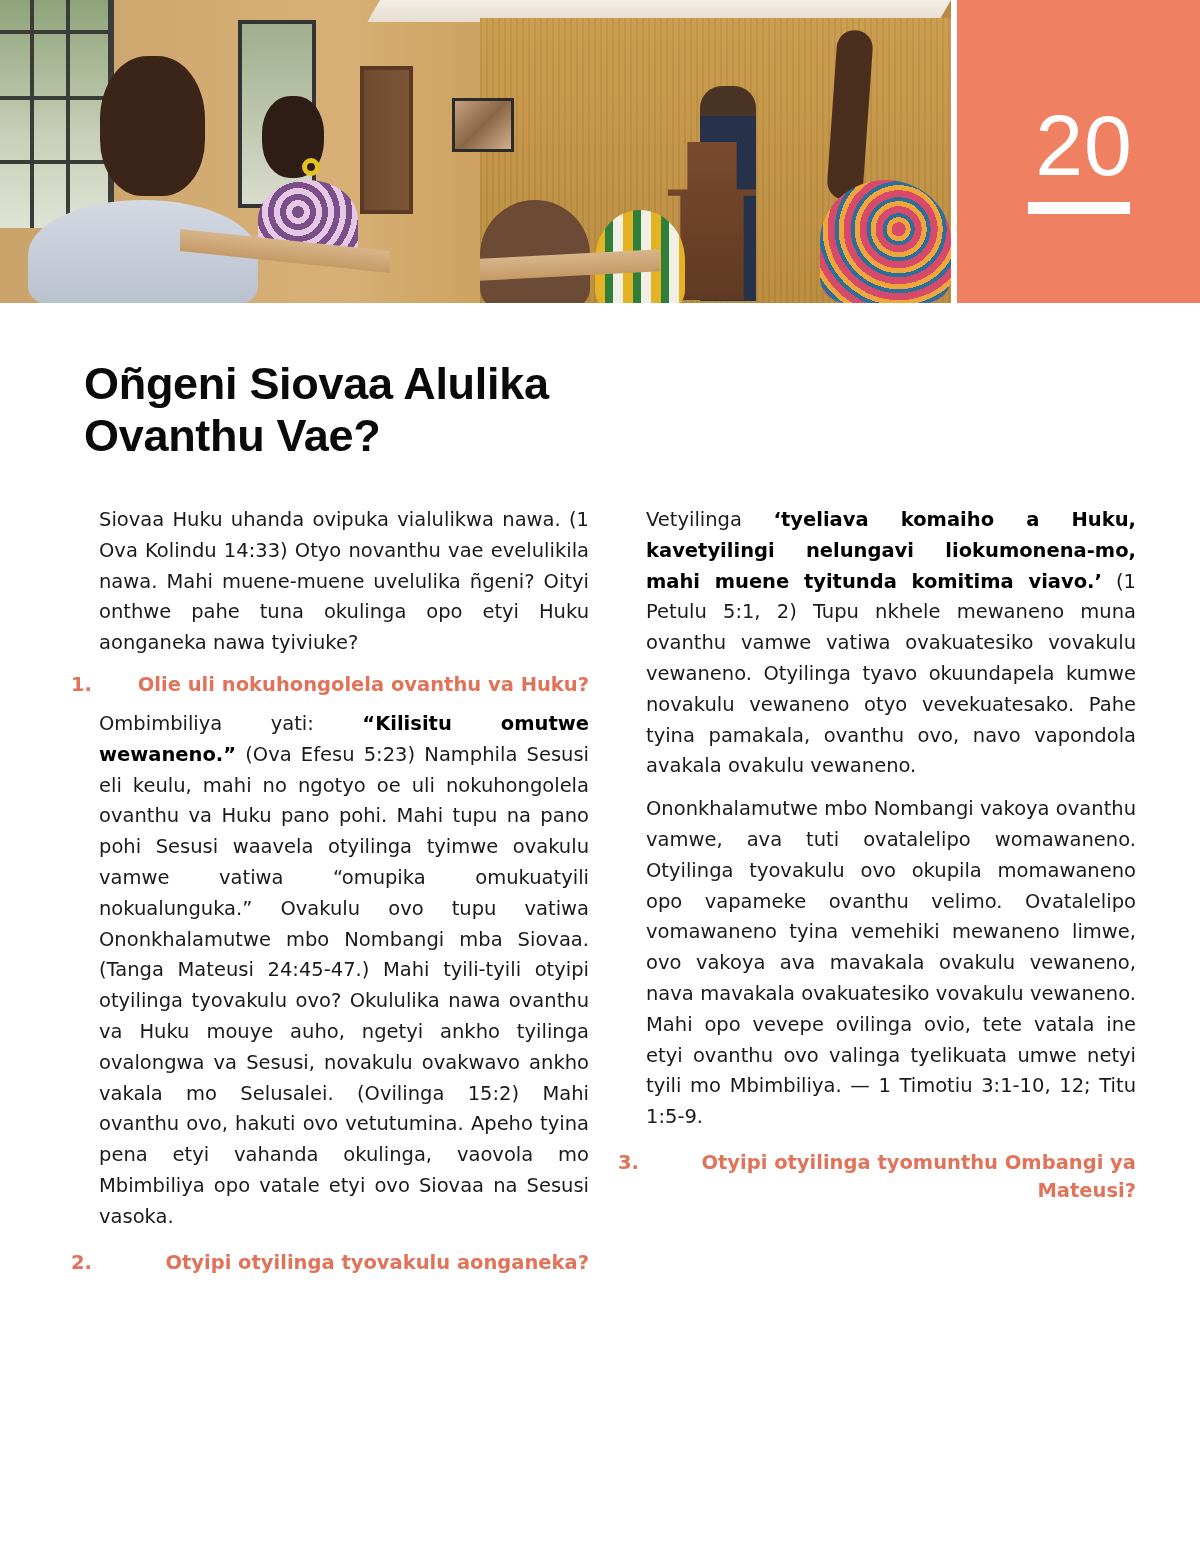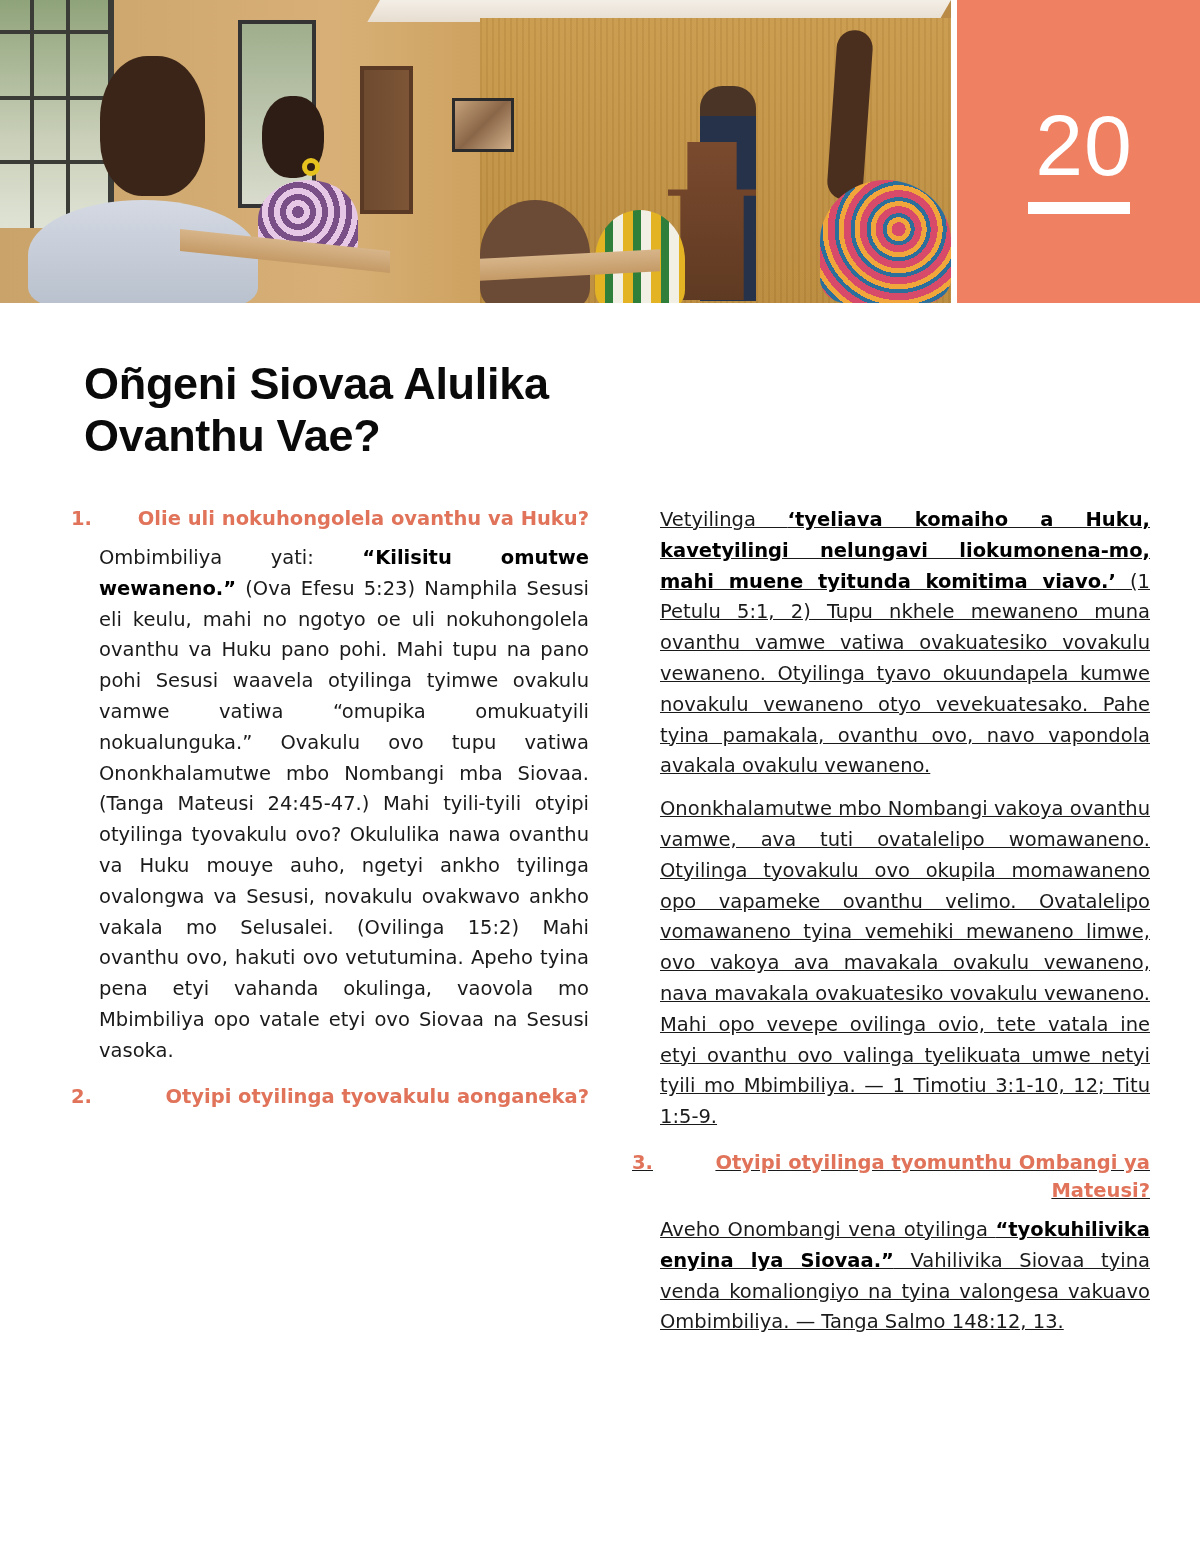--- a/index.html
+++ b/index.html
@@ -52,21 +52,21 @@
   .chapter-rule { position: absolute; left: 71px; top: 202px; width: 102px; height: 12px; background: #ffffff; }
 
   
   .title { position: absolute; left: 84px; top: 358px; margin: 0; width: 620px;
            font-family: "Liberation Sans", sans-serif; font-weight: 700; font-size: 45px; line-height: 52px;
            color: #0a0a0a; letter-spacing: -0.3px; }
 
   
   .col { position: absolute; top: 505px; width: 490px; }
   .col-left { left: 99px; }
-  .col-right { left: 660px; text-decoration: underline; }
+  .col-right { left: 646px; }
   .para { margin: 0 0 12px 0; font-size: 19.5px; line-height: 30.8px; text-align: justify;
           color: #1a1a1a; hyphens: manual; }
   .para b { font-weight: 700; color: #000; }
   .q { font-family: "DejaVu Sans", sans-serif; font-weight: 700; font-size: 19.5px; line-height: 28px;
        color: #e07359; margin: 0 0 10px -28px; display: flex; }
   .q .num { width: 28px; flex: none; }
   .q .txt { flex: 1; text-align: right; }
 </style>
 </head>
 <body>
@@ -94,20 +94,21 @@
 </div>
 
 <div class="chapter-box">
   <div class="chapter-num">20</div>
   <div class="chapter-rule"></div>
 </div>
 
 <h1 class="title">Oñgeni Siovaa Alulika Ovanthu Vae?</h1>
 
 <div class="col col-left">
+  <p class="para">Siovaa Huku uhanda ovipuka vialulikwa nawa. (1 Ova Kolindu 14:33) Otyo novanthu vae evelulikila nawa. Mahi muene-muene uvelulika ñgeni? Oityi onthwe pahe tuna okulinga opo etyi Huku aonganeka nawa tyiviuke?</p>
 
   <div class="q">
     <span class="num">1.</span>
     <span class="txt">Olie uli nokuhongolela ovanthu va Huku?</span>
   </div>
   <p class="para"><span>Ombimbiliya yati: </span><b>“Kilisitu omutwe wewaneno.”</b><span> (Ova Efesu 5:23) Namphila Sesusi eli keulu, mahi no ngotyo oe uli nokuhongolela ovanthu va Huku pano pohi. Mahi tupu na pano pohi Sesusi waavela otyilinga tyimwe ovakulu vamwe vatiwa “omupika omukuatyili nokualunguka.” Ovakulu ovo tupu vatiwa Ononkhalamutwe mbo Nombangi mba Siovaa. (Tanga Mateusi 24:45-47.) Mahi tyili-tyili otyipi otyilinga tyovakulu ovo? Okululika nawa ovanthu va Huku mouye auho, ngetyi ankho tyilinga ovalongwa va Sesusi, novakulu ovakwavo ankho vakala mo Selusalei. (Ovilinga 15:2) Mahi ovanthu ovo, hakuti ovo vetutumina. Apeho tyina pena etyi vahanda okulinga, vaovola mo Mbimbiliya opo vatale etyi ovo Siovaa na Sesusi vasoka.</span></p>
 
   <div class="q" style="margin-top:16px;">
     <span class="num">2.</span>
     <span class="txt">Otyipi otyilinga tyovakulu aonganeka?</span>
@@ -115,14 +116,13 @@
 </div>
 
 <div class="col col-right">
     <p class="para" style="margin: 0px 0px 12px;"><span>Vetyilinga </span><b>‘tyeliava komaiho a Huku, kavetyilingi nelungavi liokumonena-mo, mahi muene tyitunda komitima viavo.’</b><span> (1 Petulu 5:1, 2) Tupu nkhele mewaneno muna ovanthu vamwe vatiwa ovakuatesiko vovakulu vewaneno. Otyilinga tyavo okuundapela kumwe novakulu vewaneno otyo vevekuatesako. Pahe tyina pamakala, ovanthu ovo, navo vapondola avakala ovakulu vewaneno.</span></p>
   <p class="para" style="margin-top: 0px;">Ononkhalamutwe mbo Nombangi vakoya ovanthu vamwe, ava tuti ovatalelipo womawaneno. Otyilinga tyovakulu ovo okupila momawaneno opo vapameke ovanthu velimo. Ovatalelipo vomawaneno tyina vemehiki mewaneno limwe, ovo vakoya ava mavakala ovakulu vewaneno, nava mavakala ovakuatesiko vovakulu vewaneno. Mahi opo vevepe ovilinga ovio, tete vatala ine etyi ovanthu ovo valinga tyelikuata umwe netyi tyili mo Mbimbiliya. — 1 Timotiu 3:1-10, 12; Titu 1:5-9.</p>
 
   <div class="q" style="margin-top:16px;">
     <span class="num">3.</span>
     <span class="txt">Otyipi otyilinga tyomunthu Ombangi ya Mateusi?</span>
   </div>
-  <p class="para"><span>Aveho Onombangi vena otyilinga </span><b>“tyokuhilivika enyina lya Siovaa.”</b><span> Vahilivika Siovaa tyina venda komaliongiyo na tyina valongesa vakuavo Ombimbiliya. — Tanga Salmo 148:12, 13.</span></p>
 </div>
 
 </body></html>

